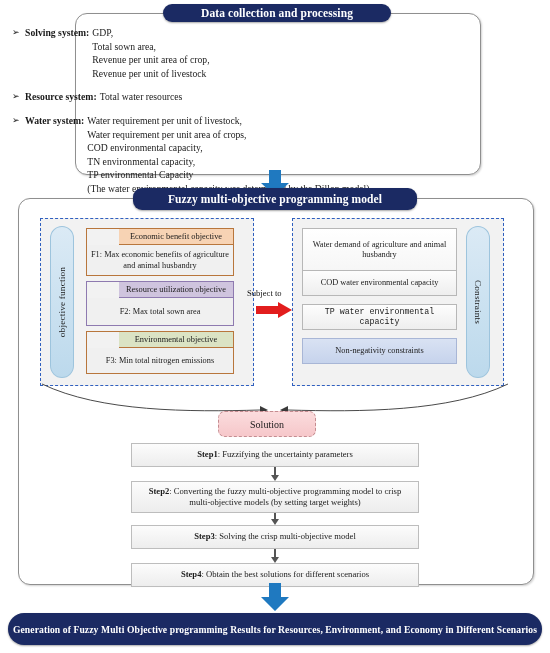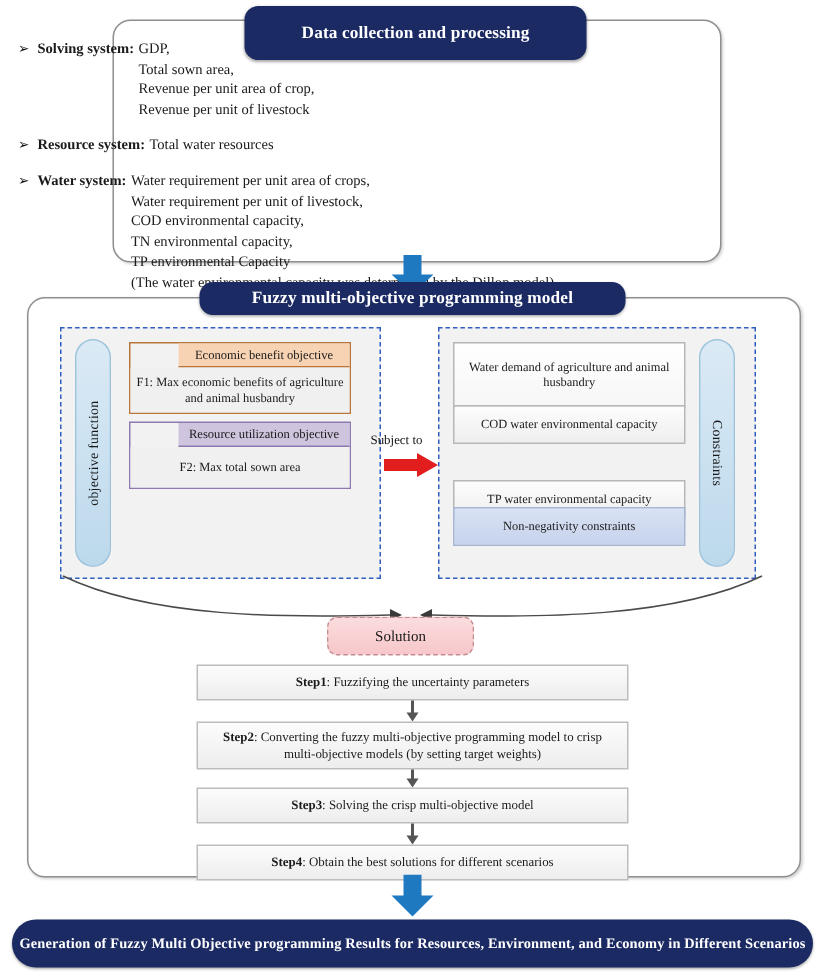--- a/index.html
+++ b/index.html
@@ -19,21 +19,21 @@
     z-index:6;
   }
   .outer-card{
     position:absolute;border:1.2px solid #8f8f8f;border-radius:12px;
     background:#ffffff;box-shadow:1px 1px 2px rgba(0,0,0,.18);
   }
   .blue-arrow{position:absolute;z-index:5;}
 
   
   #data-card{left:75px;top:13px;width:404px;height:160px;}
-  #data-title{left:163px;top:4px;width:228px;height:36px;font-size:11.5px;}
+  #data-title{left:163px;top:4px;width:228px;height:18px;font-size:11.5px;}
   .data-body{position:absolute;left:12px;top:26px;right:10px;font-size:9.7px;line-height:13.6px;}
   .data-group{display:flex;margin-bottom:3px;}
   .bullet{width:13px;flex:none;font-size:9px;color:#111;line-height:13.6px;}
   .grp-label{font-weight:bold;white-space:nowrap;}
   .grp-items{padding-left:3px;}
   .grp-items div{white-space:nowrap;}
   .spacer{height:7px;}
 
   
   #model-card{left:18px;top:198px;width:514px;height:385px;}
@@ -78,21 +78,21 @@
   #obj3 .obj-body{padding:7px 3px;}
 
   .cons-box{
     position:absolute;left:302px;width:155px;border:1px solid #b7b7b7;
     font-size:8.3px;text-align:center;display:flex;align-items:center;justify-content:center;
     line-height:10.5px;padding:0 4px;box-sizing:border-box;
     background:linear-gradient(180deg,#fdfdfd 0%,#eeeeee 100%);
   }
   #cons1{top:228px;height:44px;background:linear-gradient(180deg,#ffffff 0%,#f6f6f6 100%);}
   #cons2{top:270px;height:26px;}
-  #cons3{top:320px;height:26px;}
+  #cons3{top:304px;height:26px;font-family:Liberation Mono, monospace;}
   #cons4{top:338px;height:26px;background:linear-gradient(180deg,#d9e2f3 0%,#c6d3ec 100%);border-color:#a8b6d6;}
 
   #subject-to{
     position:absolute;left:247px;top:288px;font-size:8.6px;color:#111;white-space:nowrap;
   }
   #red-arrow{position:absolute;left:256px;top:302px;width:36px;height:16px;}
 
   
   #solution{
     position:absolute;left:218px;top:411px;width:96px;height:24px;
@@ -163,22 +163,22 @@
         <div>Total water resources</div>
       </div>
     </div>
 
     <div class="spacer"></div>
 
     <div class="data-group">
       <div class="bullet">➢</div>
       <div class="grp-label">Water system:</div>
       <div class="grp-items">
+        <div>Water requirement per unit of livestock,</div>
         <div>Water requirement per unit area of crops,</div>
-        <div>Water requirement per unit of livestock,</div>
         <div>COD environmental capacity,</div>
         <div>TN environmental capacity,</div>
         <div>TP environmental Capacity</div>
         <div>(The water environmental capacity was determined by the Dillon model)</div>
       </div>
     </div>
   </div>
 
   <div class="blue-arrow dnarrow" style="left:258px;top:170px;">
     <svg width="34" height="26" viewBox="0 0 34 26">
@@ -199,20 +199,24 @@
   <div class="obj-block" id="obj1">
     <div class="obj-head">Economic benefit  objective</div>
     <div class="obj-body">F1: Max economic benefits of agriculture and animal husbandry</div>
   </div>
 
   <div class="obj-block" id="obj2">
     <div class="obj-head">Resource utilization  objective</div>
     <div class="obj-body">F2: Max total sown area</div>
   </div>
 
+  <div class="obj-block" id="obj3">
+    <div class="obj-head">Environmental objective</div>
+    <div class="obj-body">F3:  Min total nitrogen emissions</div>
+  </div>
 
   <div id="subject-to">Subject to</div>
   <div id="red-arrow">
     <svg width="36" height="16" viewBox="0 0 36 16">
       <polygon points="0,4 22,4 22,0 36,8 22,16 22,12 0,12" fill="#e21d1d"></polygon>
     </svg>
   </div>
 
   <div class="dashed-panel" id="constraint-panel"></div>
 

